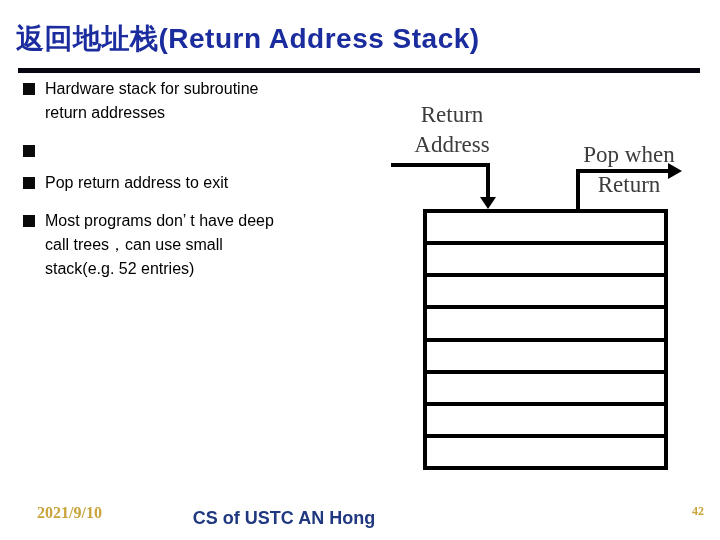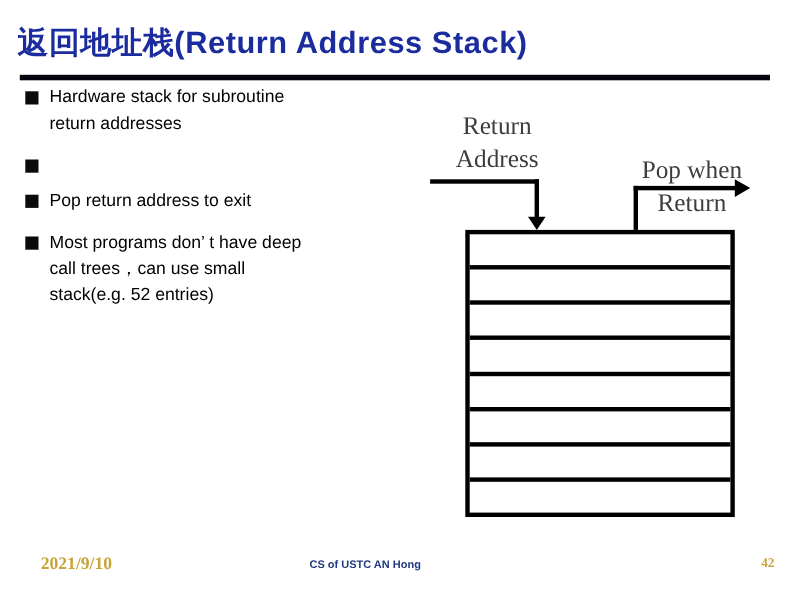--- a/index.html
+++ b/index.html
@@ -119,24 +119,23 @@
     font-size: 16px;
     color: #C9A43C;
     margin-left: 20px;
   }
   .footer-center {
     position: absolute;
     left: 0;
     top: 508px;
     width: 568px;
     text-align: center;
-    font-size: 10px;
+    font-size: 18px;
     font-weight: bold;
     color: #1F3880;
-    margin-left: 48px;
   }
   .footer-page {
     position: absolute;
     right: 16px;
     top: 504px;
     font-family: "Liberation Serif", serif;
     font-weight: bold;
     font-size: 12px;
     color: #C9A43C;
   }

